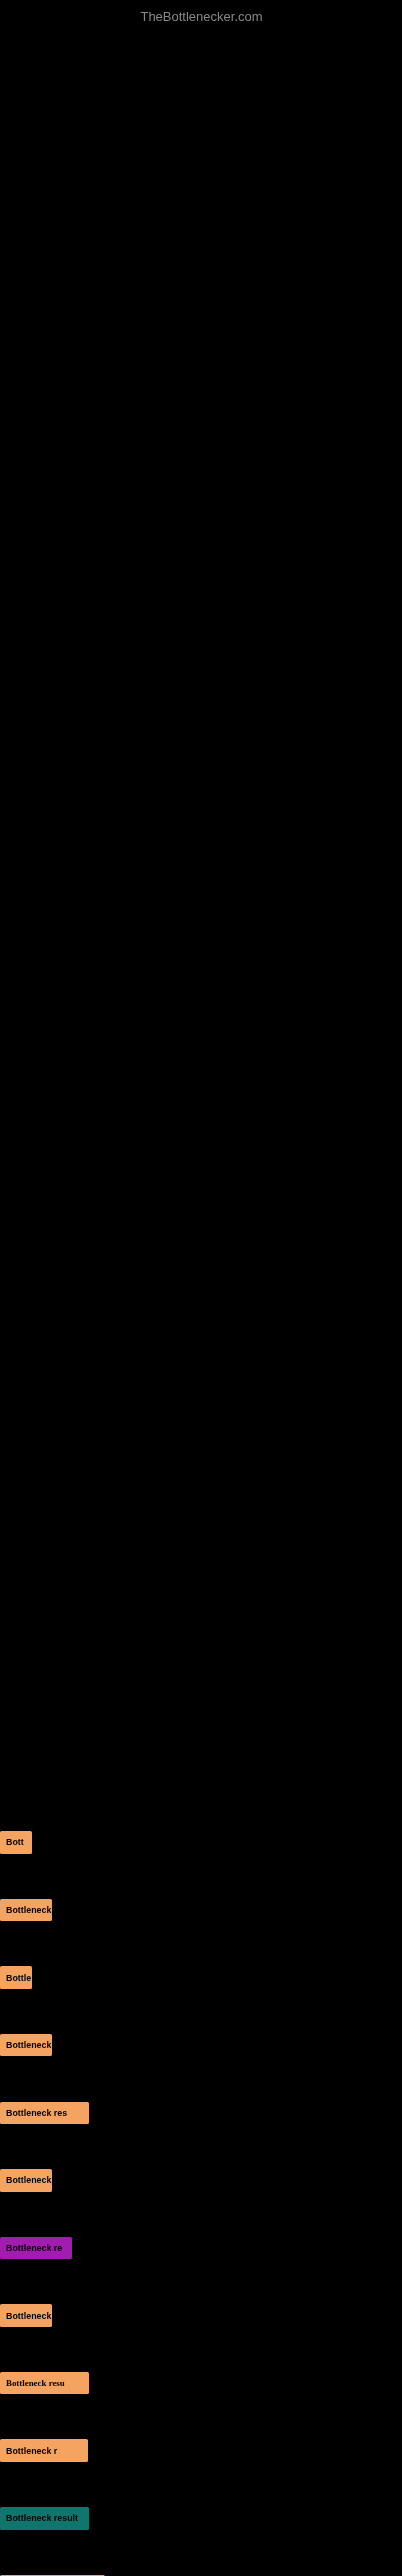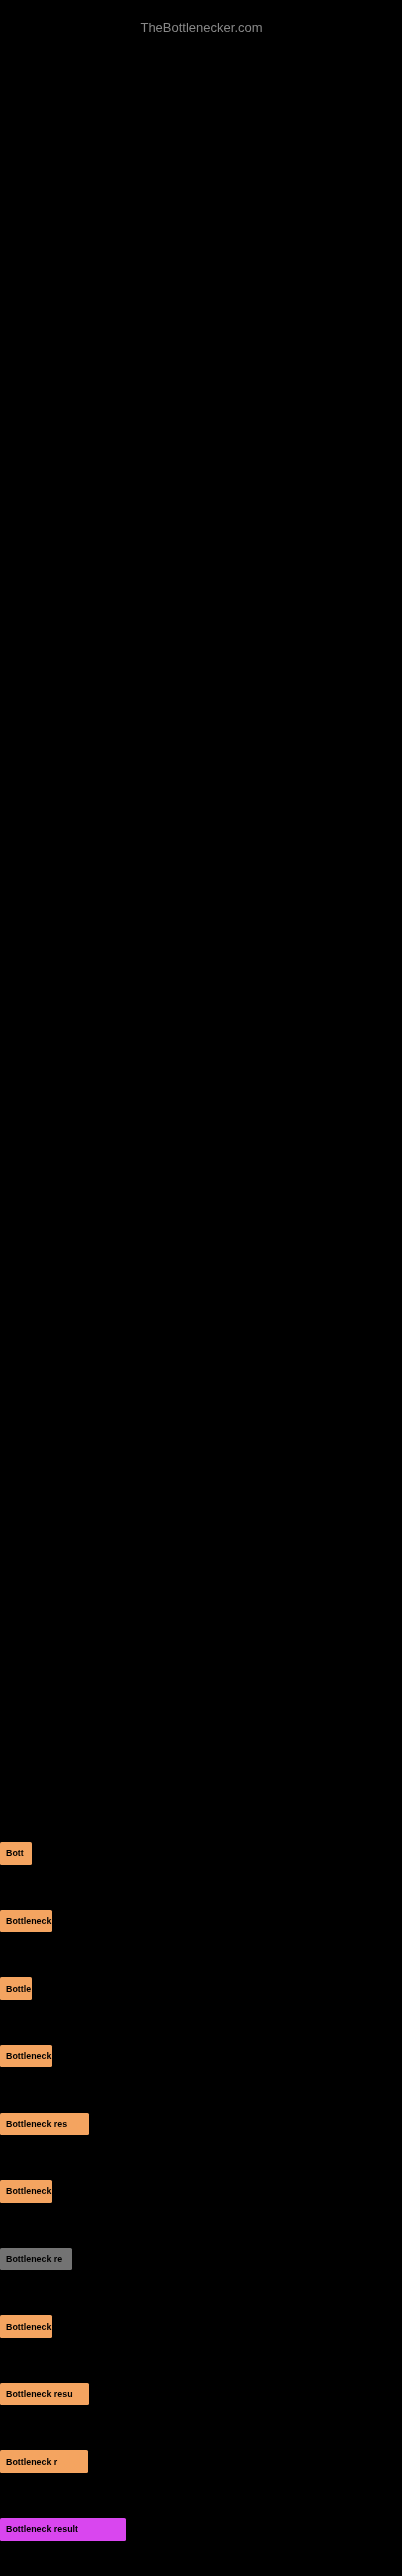--- a/index.html
+++ b/index.html
@@ -13,21 +13,21 @@
       width: 403px;
       min-height: 2576px;
       font-family: Arial, sans-serif;
       position: relative;
     }
 
     .site-title {
       color: #888888;
       font-size: 13px;
       text-align: center;
-      padding-top: 20px;
+      padding-top: 9px;
       padding-bottom: 6.4px;
     }
 
     .chart-area {
       background-color: #000000;
       width: 100%;
       height: 1771px;
       position: relative;
     }
 
@@ -83,32 +83,32 @@
       <div class="result-item">
         <div class="result-bar" style="width: 52px; background-color: rgb(244, 164, 96); color: rgb(0, 0, 0);">Bottleneck</div>
       </div>
       <div class="result-item">
         <div class="result-bar" style="width: 89px; background-color: rgb(244, 164, 96); color: rgb(0, 0, 0); text-align: center;">Bottleneck res</div>
       </div>
       <div class="result-item">
         <div class="result-bar" style="width: 52px; background-color: rgb(244, 164, 96); color: rgb(0, 0, 0);">Bottleneck</div>
       </div>
       <div class="result-item">
-        <div class="result-bar" style="width: 72px; background-color: #737373; color: rgb(0, 0, 0);">Bottleneck re</div>
+        <div class="result-bar" style="width: 72px; background-color: #a21caf; color: rgb(0, 0, 0);">Bottleneck re</div>
       </div>
       <div class="result-item">
         <div class="result-bar" style="width: 52px; background-color: rgb(244, 164, 96); color: rgb(0, 0, 0);">Bottleneck</div>
       </div>
       <div class="result-item">
-        <div class="result-bar" style="width: 89px; background-color: rgb(244, 164, 96); color: rgb(0, 0, 0);">Bottleneck resu</div>
+        <div class="result-bar" style="width: 89px; background-color: rgb(244, 164, 96); color: rgb(0, 0, 0); font-family: Liberation Serif, serif;">Bottleneck resu</div>
       </div>
       <div class="result-item">
         <div class="result-bar" style="width: 88px; background-color: rgb(244, 164, 96); color: rgb(0, 0, 0);">Bottleneck r</div>
       </div>
       <div class="result-item">
-        <div class="result-bar" style="width: 126px; background-color: #d946ef; color: rgb(0, 0, 0);">Bottleneck result</div>
+        <div class="result-bar" style="width: 89px; background-color: #0f766e; color: rgb(0, 0, 0);">Bottleneck result</div>
       </div>
       <div class="result-item">
         <div class="result-bar" style="width: 105px; background-color: rgb(244, 164, 96); color: rgb(0, 0, 0);">Bottleneck result</div>
       </div>
     </div>
 </div>
 
 
 </body></html>

